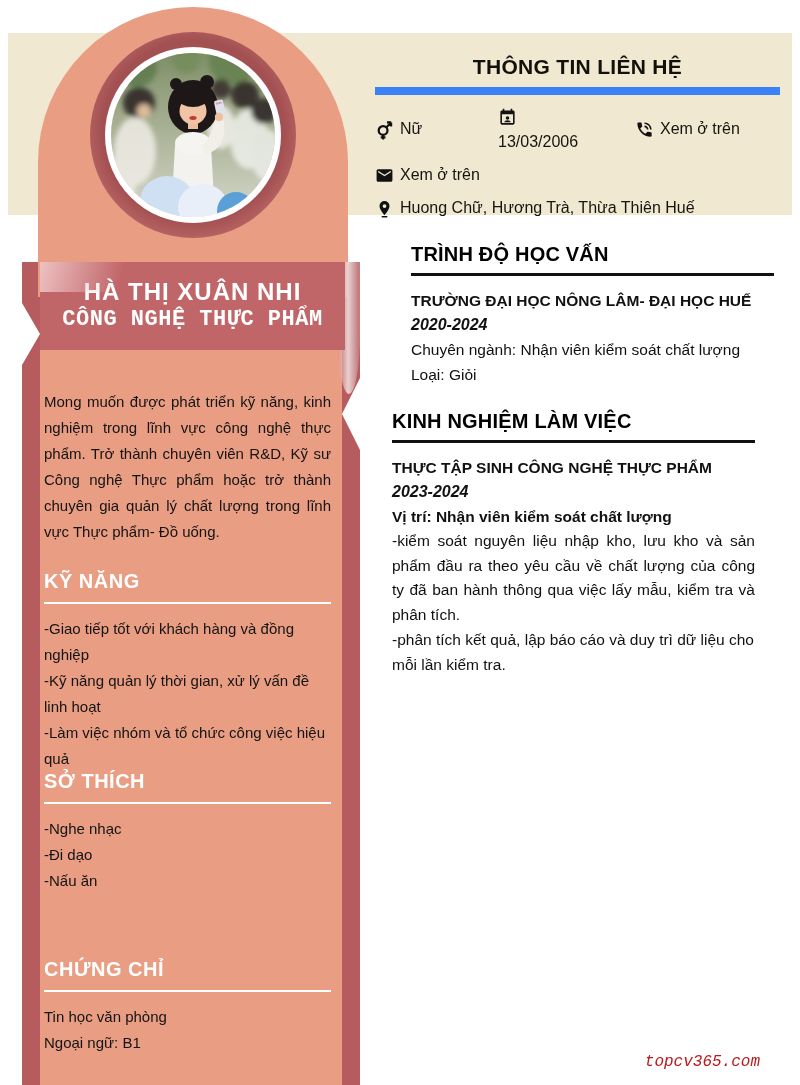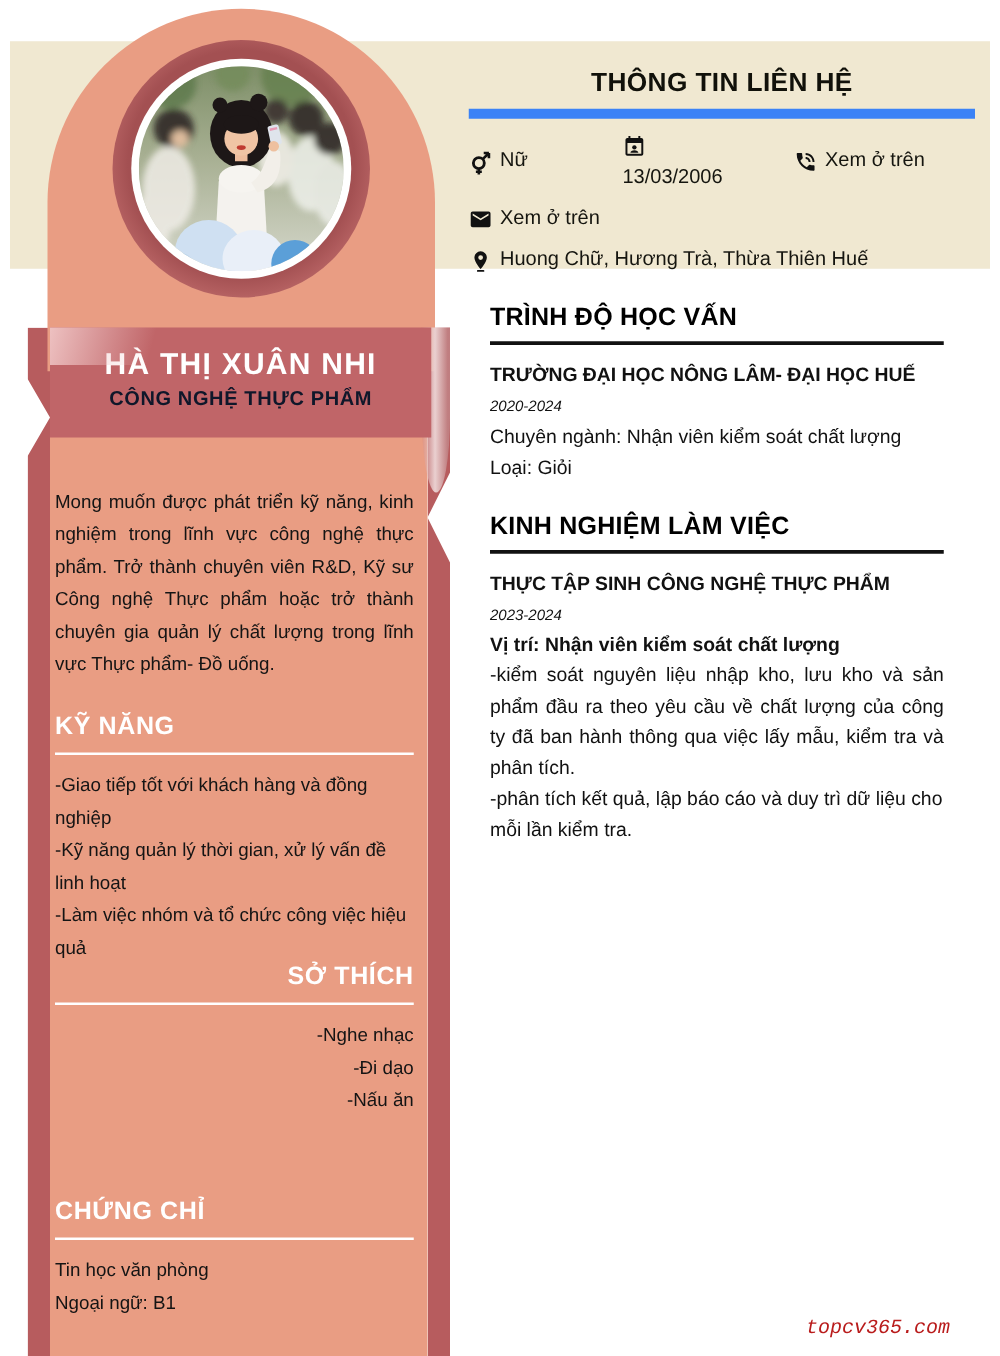--- a/index.html
+++ b/index.html
@@ -25,51 +25,51 @@
   .curl{position:absolute;left:337px;top:262px;width:23px;height:132px;z-index:3;
         background:linear-gradient(to right,rgba(185,95,97,.2),#ead0d0 48%,#c07e80 92%);
         border-radius:0 0 55% 60% / 0 0 70px 80px;}
 
   
   .banner{position:absolute;left:40px;top:262px;width:305px;height:88px;background:#c06568;
           z-index:4;text-align:center;box-sizing:border-box;padding-top:15px;}
   .banner::before{content:'';position:absolute;left:0;top:0;width:130px;height:30px;
           background:linear-gradient(105deg,rgba(240,198,198,.95),rgba(240,198,198,0) 62%);}
   .banner .nm{font-size:24px;font-weight:bold;color:#fff;letter-spacing:1px;line-height:30px;}
-  .banner .st{font-size:16px;font-weight:bold;color:#0f172a;letter-spacing:.5px;line-height:26px;}
+  .banner .st{font-size:22px;font-weight:bold;color:#ffffff;letter-spacing:.5px;line-height:26px;font-family:Liberation Mono, monospace;}
 
   
   .ring{position:absolute;left:90px;top:32px;width:206px;height:206px;border-radius:50%;z-index:3;
         background:radial-gradient(circle at 50% 48%,#a35052 0 61%,#b25e5f 70%,#cb837c 87%,#d8978c 96%,#cf8b82 100%);}
   .whitec{position:absolute;left:105px;top:47px;width:176px;height:176px;border-radius:50%;background:#fff;z-index:4;}
   .photo{position:absolute;left:111px;top:53px;width:164px;height:164px;border-radius:50%;overflow:hidden;z-index:5;}
 
   
   .sidebox{position:absolute;left:44px;width:287px;z-index:5;color:#141414;}
   .objective{top:389px;font-size:15px;line-height:26px;text-align:justify;}
-  .skills{top:570px;} .hobbies{top:770px;text-align:right;} .certs{top:918px;margin-top:40px;}
+  .skills{top:570px;} .hobbies{top:770px;} .certs{top:918px;margin-top:40px;}
   .sidebox h3{margin:0 0 12px 0;padding:0 0 9px 0;font-size:20px;font-weight:bold;color:#fff;
         letter-spacing:.5px;border-bottom:2px solid #fff;}
   .sidebox .line{font-size:15px;line-height:26px;}
 
   
   .contact{position:absolute;left:375px;top:55px;width:405px;z-index:1;color:#15150f;}
   .contact h2{margin:0 0 13px 0;padding:0 0 8px 0;font-size:21px;font-weight:bold;color:#11110a;
         border-bottom:8px solid #3b82f6;letter-spacing:.3px;text-align:center;}
   .crow{display:flex;align-items:center;margin-bottom:14px;min-height:20px;}
   .citem{display:flex;align-items:flex-start;gap:6px;font-size:16px;}
   .citem svg{flex:0 0 auto;display:block;}
   .w1{width:123px;} .w2{width:137px;flex-direction:column;}
 
   .rsec{position:absolute;left:392px;width:363px;z-index:1;}
-  .edu{top:243px;} .exp{top:410px;}
+  .edu{top:243px;margin-left:19px;} .exp{top:410px;}
   .rsec h2{margin:0 0 12px 0;padding:0 0 7px 0;font-size:20px;font-weight:bold;color:#000;
         border-bottom:3px solid #111;letter-spacing:.2px;}
   .rsec .b{font-weight:bold;font-size:15.5px;line-height:25px;}
-  .rsec .i{font-style:italic;font-size:12px;line-height:24px;}
+  .rsec .i{font-style:italic;font-size:16px;line-height:24px;font-weight:bold;}
   .rsec .t{font-size:15.5px;line-height:25px;}
   .rsec .j{font-size:15.5px;line-height:24.6px;text-align:justify;}
 
   .watermark{position:absolute;right:40px;top:1053px;z-index:1;
         font-family:"Liberation Mono","DejaVu Sans Mono",monospace;font-size:16px;color:#b91c1c;font-style:italic;}
 </style>
 </head>
 <body>
 
 <div class="page">

